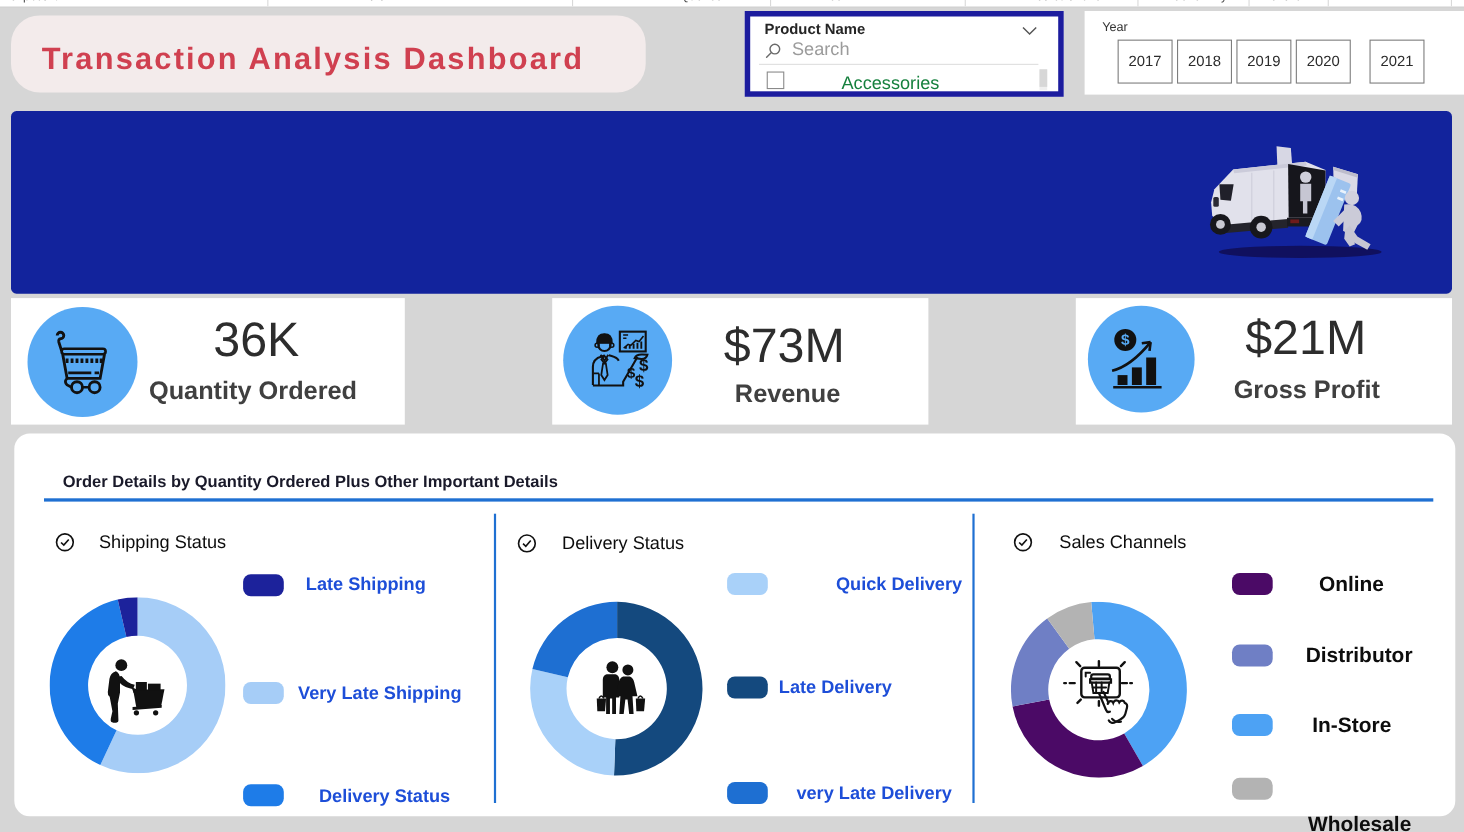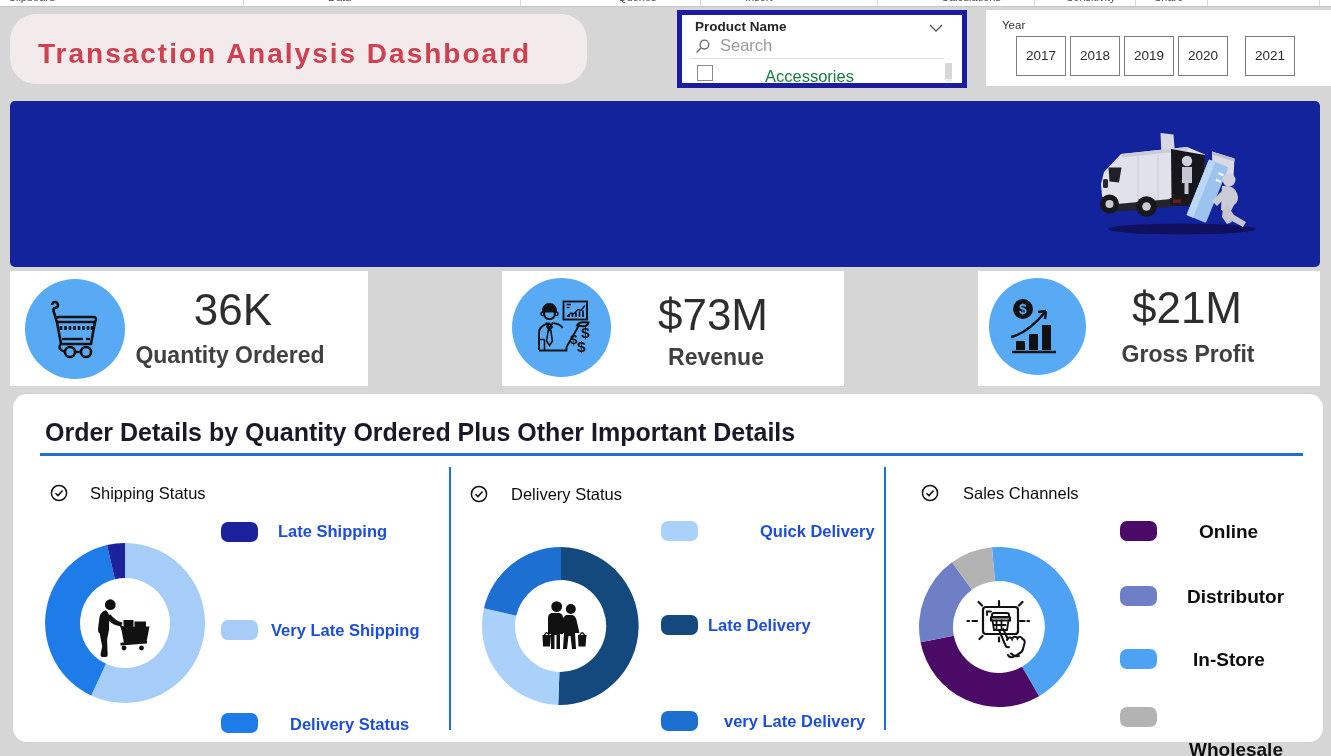--- a/index.html
+++ b/index.html
@@ -202,21 +202,21 @@
 </svg>
 
 <div class="num" style="left:233px;top:285px;text-align:right;">36K</div>
 <div class="num" style="left:713px;top:290px;">$73M</div>
 <div class="num" style="left:1187px;top:283px;">$21M</div>
 <div class="klabel" style="left:230px;top:342px;">Quantity Ordered</div>
 <div class="klabel" style="left:716px;top:344px;">Revenue</div>
 <div class="klabel" style="left:1188px;top:341px;">Gross Profit</div>
 
 <div id="bottom"></div>
-<h2 style="position:absolute;left:41px;top:414px;margin:4px;font-size:25px;font-weight:bold;color:#191929;">Order Details by Quantity Ordered Plus Other Important Details</h2>
+<h2 style="position:absolute;left:41px;top:414px;margin:16px;font-size:15px;font-weight:bold;color:#191929;">Order Details by Quantity Ordered Plus Other Important Details</h2>
 <div id="rule"></div>
 <div class="vsep" style="left:449px;"></div>
 <div class="vsep" style="left:884px;"></div>
 
 <svg class="abs" style="left:50px;top:484px;" width="18" height="18" viewBox="0 0 18 18">
   <circle cx="9" cy="9" r="7.6" fill="none" stroke="#111" stroke-width="1.5"></circle>
   <path d="M5.5 9.2 L8 11.6 L12.5 6.4" fill="none" stroke="#111" stroke-width="1.5"></path>
   </svg>
 <div class="coltitle" style="left:90px;top:484px;">Shipping Status</div>
 <svg class="abs" style="left:470px;top:485px;" width="18" height="18" viewBox="0 0 18 18">

